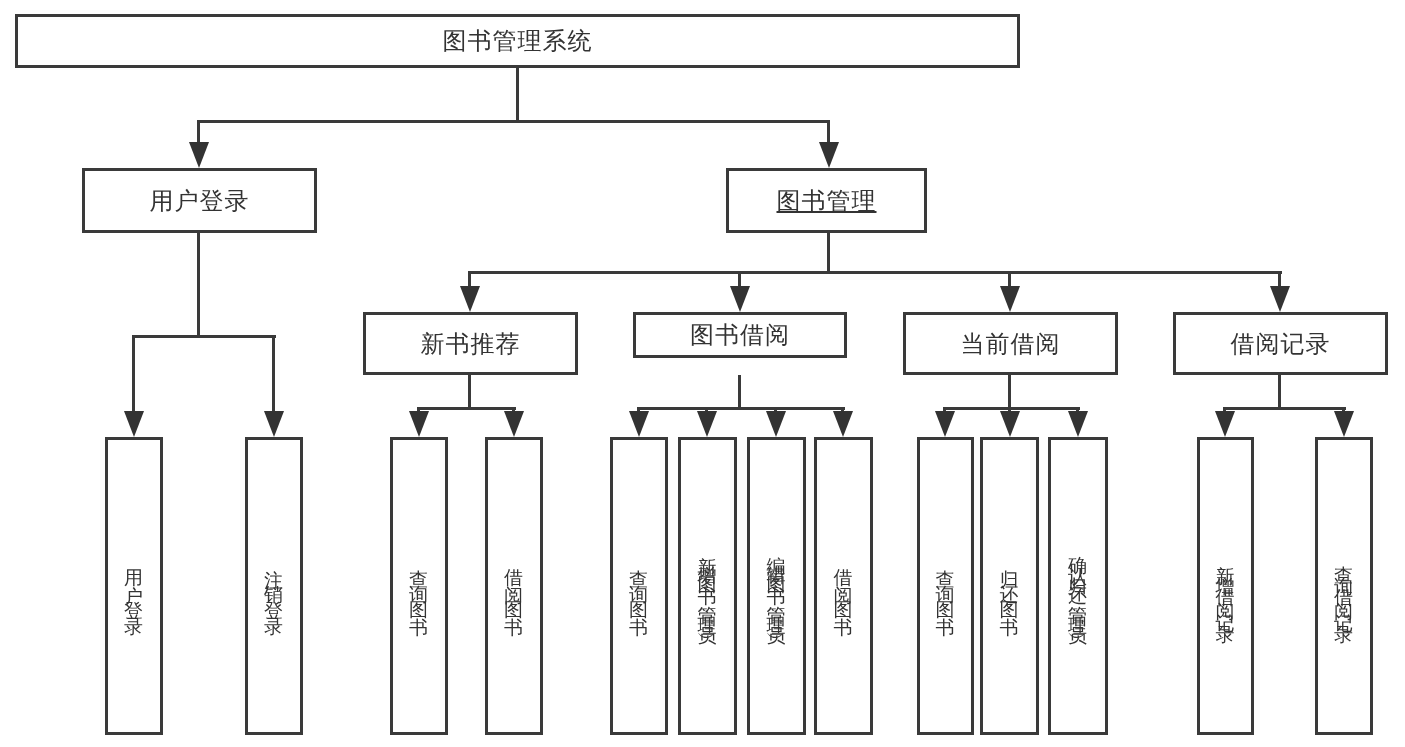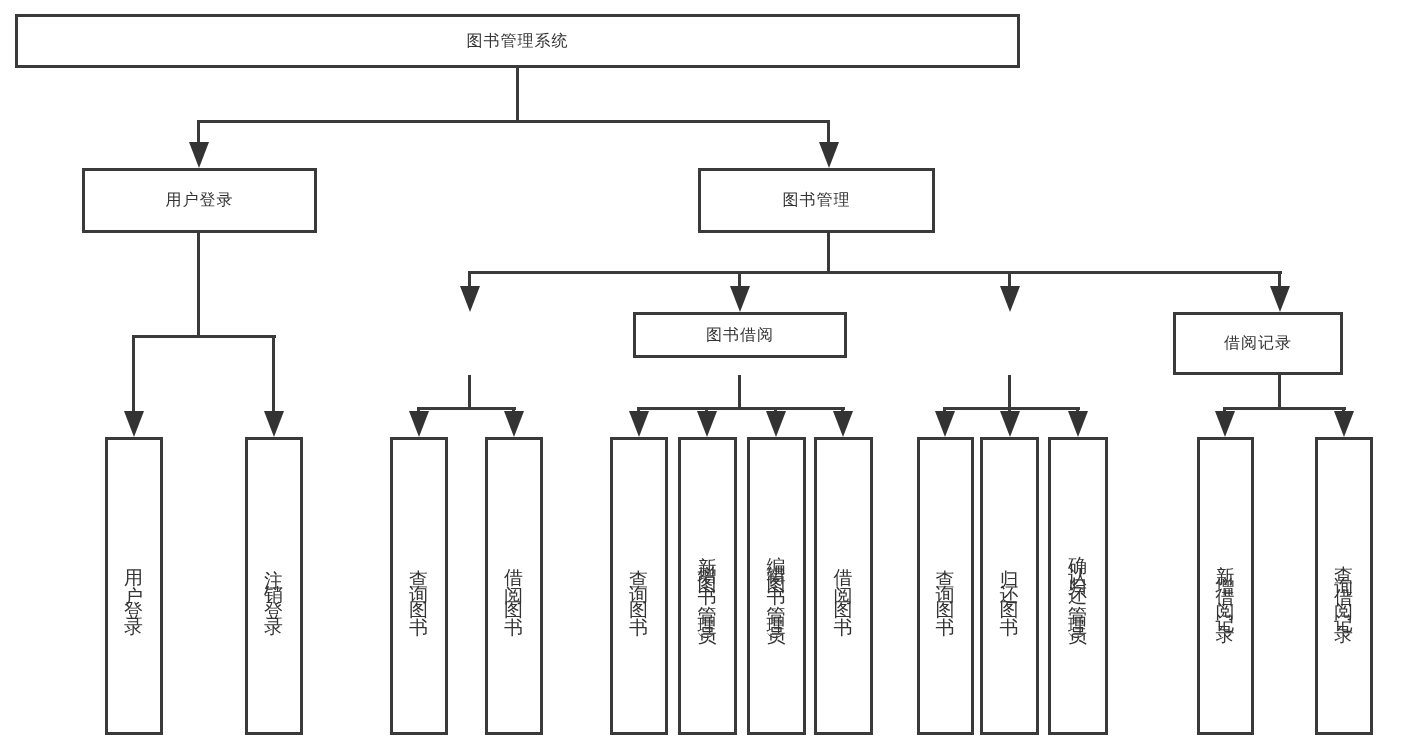--- a/index.html
+++ b/index.html
@@ -4,21 +4,21 @@
 <title>图书管理系统</title>
 <style>
   html,body{margin:0;padding:0;background:#ffffff;}
   #canvas{
     position:relative;width:1405px;height:747px;background:#ffffff;overflow:hidden;
     font-family:"Liberation Sans","DejaVu Sans",sans-serif;color:#333333;
   }
   .node{
     position:absolute;box-sizing:border-box;border:3px solid #3a3a3a;background:#ffffff;
     display:flex;align-items:center;justify-content:center;
-    font-size:16px;color:#333333;letter-spacing:1px;
+    font-size:24px;color:#333333;letter-spacing:1px;
   }
   .leaf{font-size:19px;}
   .vtext{
     writing-mode:vertical-rl;text-orientation:mixed;white-space:nowrap;
     line-height:1;display:block;
   }
   .vtext-s{letter-spacing:16px;}
   .vtext-m{letter-spacing:12px;}
   .vtext-l{letter-spacing:10px;}
   .vl{position:absolute;width:3px;background:#3a3a3a;}
@@ -45,21 +45,21 @@
   <div class="vl" style="left:516px;top:68px;height:52px;"></div>
   <div class="hl" style="left:198px;top:120px;width:632px;"></div>
   <div class="vl" style="left:197px;top:120px;height:26px;"></div>
   <div class="arrow" style="left:189px;top:142px;"></div>
   <div class="vl" style="left:827px;top:120px;height:26px;"></div>
   <div class="arrow" style="left:819px;top:142px;"></div>
 
   <div class="node" style="left:82px;top:168px;width:235px;height:65px;">
     <span>用户登录</span>
   </div>
-  <div class="node" style="left:698px;top:168px;width:237px;height:65px;">
+  <div class="node" style="left:726px;top:168px;width:201px;height:65px;text-decoration:underline;">
     <span>图书管理</span>
   </div>
 
   <div class="vl" style="left:197px;top:233px;height:102px;"></div>
   <div class="hl" style="left:133px;top:335px;width:143px;"></div>
   <div class="vl" style="left:132px;top:335px;height:80px;"></div>
   <div class="arrow" style="left:124px;top:411px;"></div>
   <div class="vl" style="left:272px;top:335px;height:80px;"></div>
   <div class="arrow" style="left:264px;top:411px;"></div>
 
@@ -67,24 +67,30 @@
   <div class="hl" style="left:469px;top:271px;width:813px;"></div>
   <div class="vl" style="left:468px;top:271px;height:18px;"></div>
   <div class="arrow" style="left:460px;top:286px;"></div>
   <div class="vl" style="left:738px;top:271px;height:18px;"></div>
   <div class="arrow" style="left:730px;top:286px;"></div>
   <div class="vl" style="left:1008px;top:271px;height:18px;"></div>
   <div class="arrow" style="left:1000px;top:286px;"></div>
   <div class="vl" style="left:1278px;top:271px;height:18px;"></div>
   <div class="arrow" style="left:1270px;top:286px;"></div>
 
+  <div class="node" style="left:363px;top:312px;width:215px;height:63px;">
+    <span>新书推荐</span>
+  </div>
   <div class="node" style="left:633px;top:312px;width:214px;height:46px;">
     <span>图书借阅</span>
   </div>
-  <div class="node" style="left:1173px;top:312px;width:170px;height:63px;">
+  <div class="node" style="left:903px;top:312px;width:215px;height:63px;">
+    <span>当前借阅</span>
+  </div>
+  <div class="node" style="left:1173px;top:312px;width:215px;height:63px;">
     <span>借阅记录</span>
   </div>
 
   <div class="vl" style="left:468px;top:375px;height:32px;"></div>
   <div class="hl" style="left:418px;top:407px;width:98px;"></div>
   <div class="vl" style="left:417px;top:407px;height:8px;"></div>
   <div class="arrow" style="left:409px;top:411px;"></div>
   <div class="vl" style="left:512px;top:407px;height:8px;"></div>
   <div class="arrow" style="left:504px;top:411px;"></div>
 

